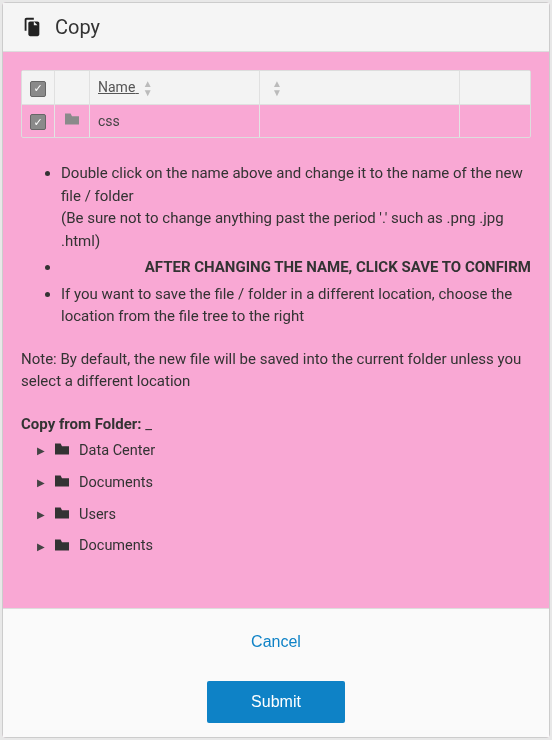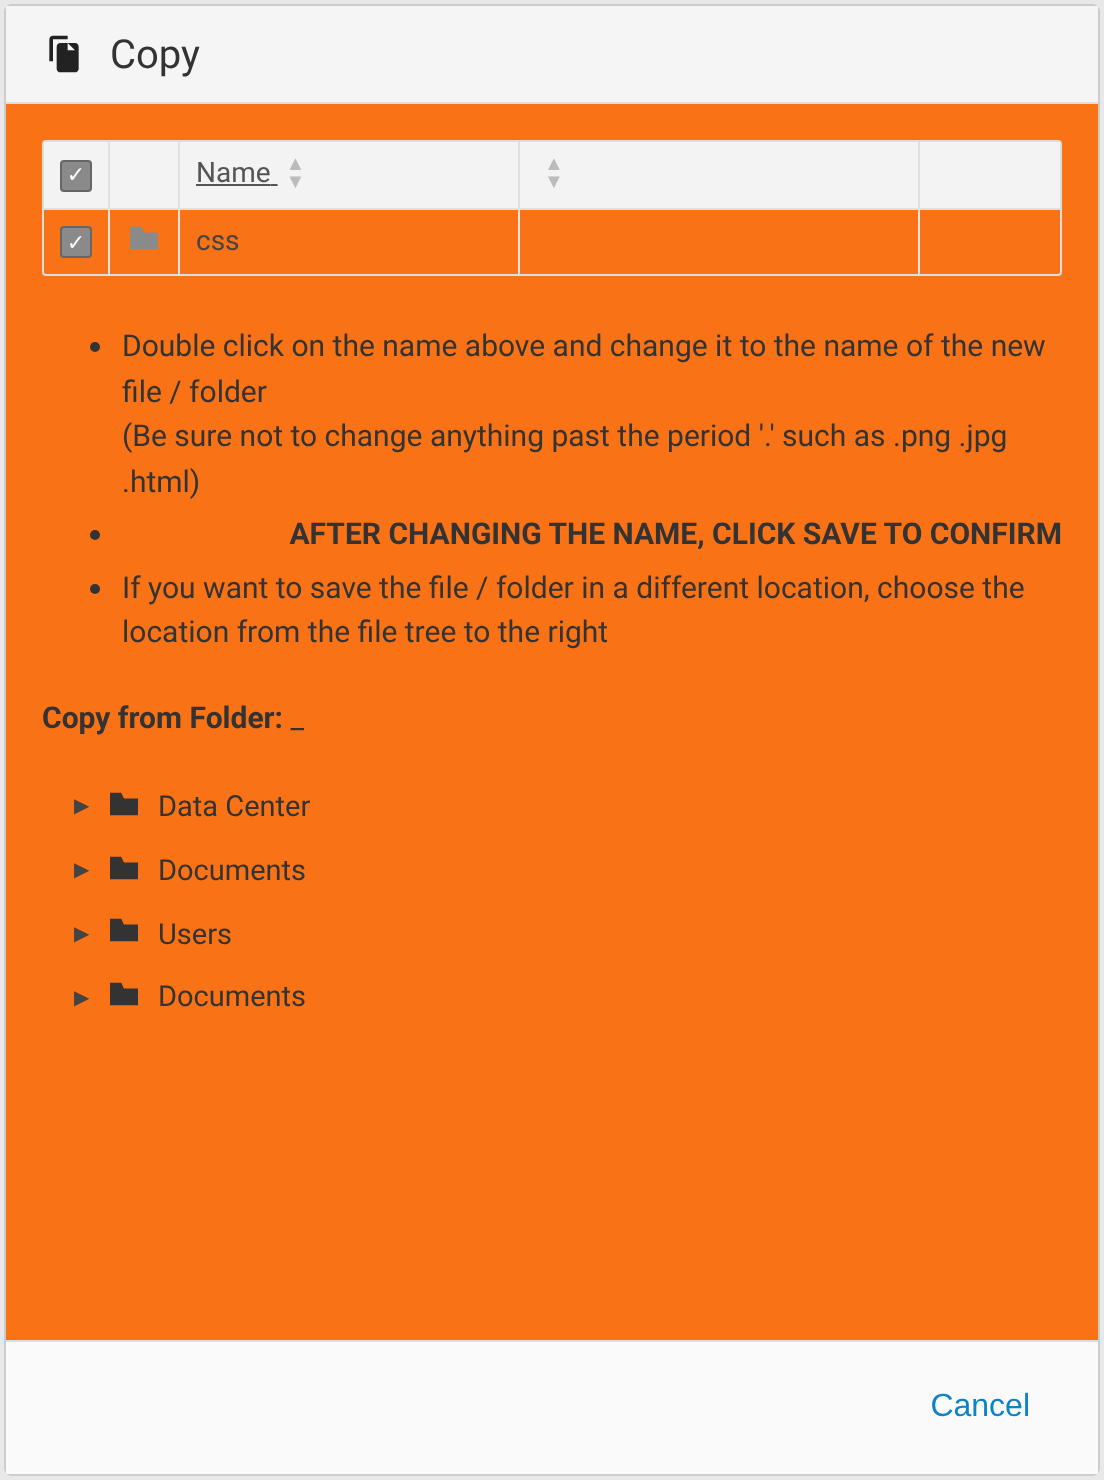--- a/index.html
+++ b/index.html
@@ -6,21 +6,21 @@
 body {
   font-family: -apple-system, BlinkMacSystemFont, "Segoe UI", Roboto, Helvetica, Arial, sans-serif;
   background: #e8e8e8;
   width: 552px;
   height: 740px;
   overflow: hidden;
 }
 .dialog {
   width: 548px;
   margin: 2px;
-  background: #f97316;
+  background: #f9a8d4;
   border: 1px solid #ccc;
   border-radius: 4px;
   display: flex;
   flex-direction: column;
   height: 736px;
 }
 .header {
   background: #f5f5f5;
   border-bottom: 1px solid #ddd;
   padding: 12px 18px;
@@ -94,21 +94,21 @@
 .sort-arrows span { display:block; }
 .folder-mini { color: #888; font-size: 16px; }
 .section-title {
   font-weight: 700;
   margin: 16px 0 14px 0;
 }
 ul.bullets { margin: 0 0 20px 0; padding-left: 40px; }
 ul.bullets li { margin-bottom: 4px; }
 .strong-line { font-weight: 700; text-align: right; }
 .note { margin: 0 0 20px 0; }
-.copy-from { font-weight: 700; margin-bottom: 18px; }
+.copy-from { font-weight: 700; }
 .copy-from .underscore { font-weight: 400; }
 .to-folder-label { font-weight: 700; margin-bottom: 12px; }
 .tree { list-style: none; padding-left: 16px; }
 .tree li {
   display: flex;
   align-items: center;
   gap: 8px;
   padding: 5px 0;
   font-size: 14.5px;
   color: #333;
@@ -116,20 +116,21 @@
 .tree .caret { color: #444; font-size: 10px; width: 8px; }
 .tree .fldr { color: #333; font-size: 17px; line-height: 1; }
 .footer {
   border-top: 1px solid #ddd;
   background: #fafafa;
   padding: 14px 18px;
   display: flex;
   justify-content: flex-end;
   gap: 20px;
   align-items: center;
+  flex-direction: column;
 }
 .btn-cancel {
   background: transparent;
   border: none;
   color: #0e82c6;
   font-size: 16px;
   cursor: pointer;
   padding: 10px 16px;
 }
 .btn-submit {
@@ -199,20 +200,21 @@
 
     <ul class="bullets">
       <li>
         <span>Double click on the name above and change it to the name of the new file / folder</span><br>
         <span>(Be sure not to change anything past the period '.' such as .png .jpg .html)</span>
       </li>
       <li class="strong-line">AFTER CHANGING THE NAME, CLICK SAVE TO CONFIRM</li>
       <li>If you want to save the file / folder in a different location, choose the location from the file tree to the right</li>
     </ul>
 
+    <p class="note">Note: By default, the new file will be saved into the current folder unless you select a different location</p>
 
     <p class="copy-from">
       <span>Copy from Folder:</span>
       <span class="underscore">_</span>
     </p>
 
 
     <ul class="tree">
       <li>
         <span class="caret">▶</span>
@@ -249,14 +251,15 @@
             </svg>
         </span>
         <span>Documents</span>
       </li>
     </ul>
 
   </div>
 
   <div class="footer">
     <button class="btn-cancel">Cancel</button>
+    <button class="btn-submit">Submit</button>
   </div>
 </div>
 
 </body></html>

